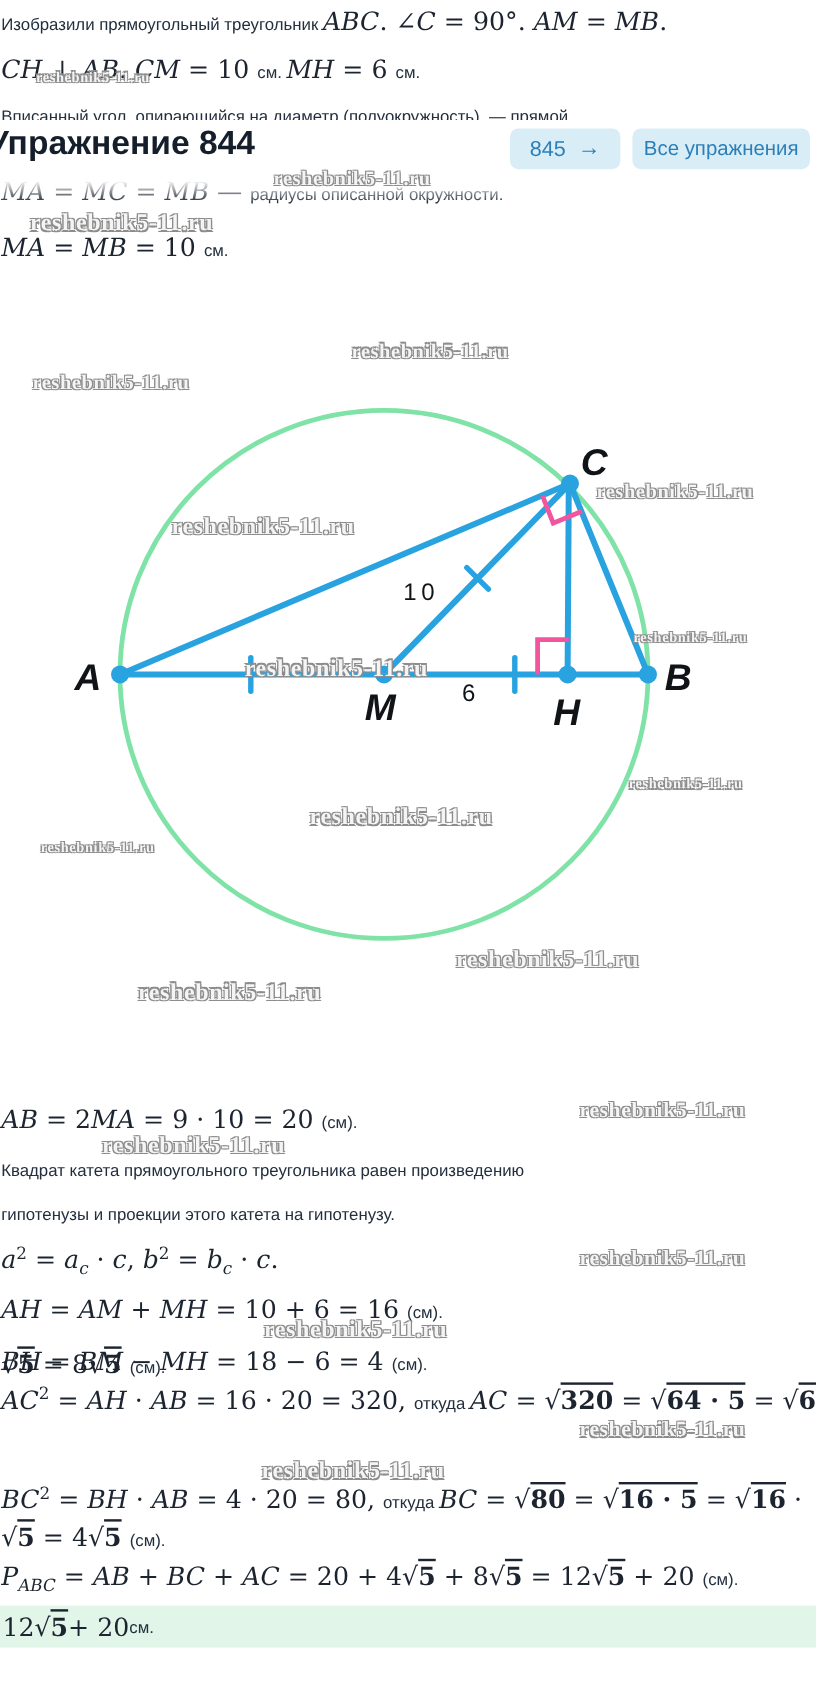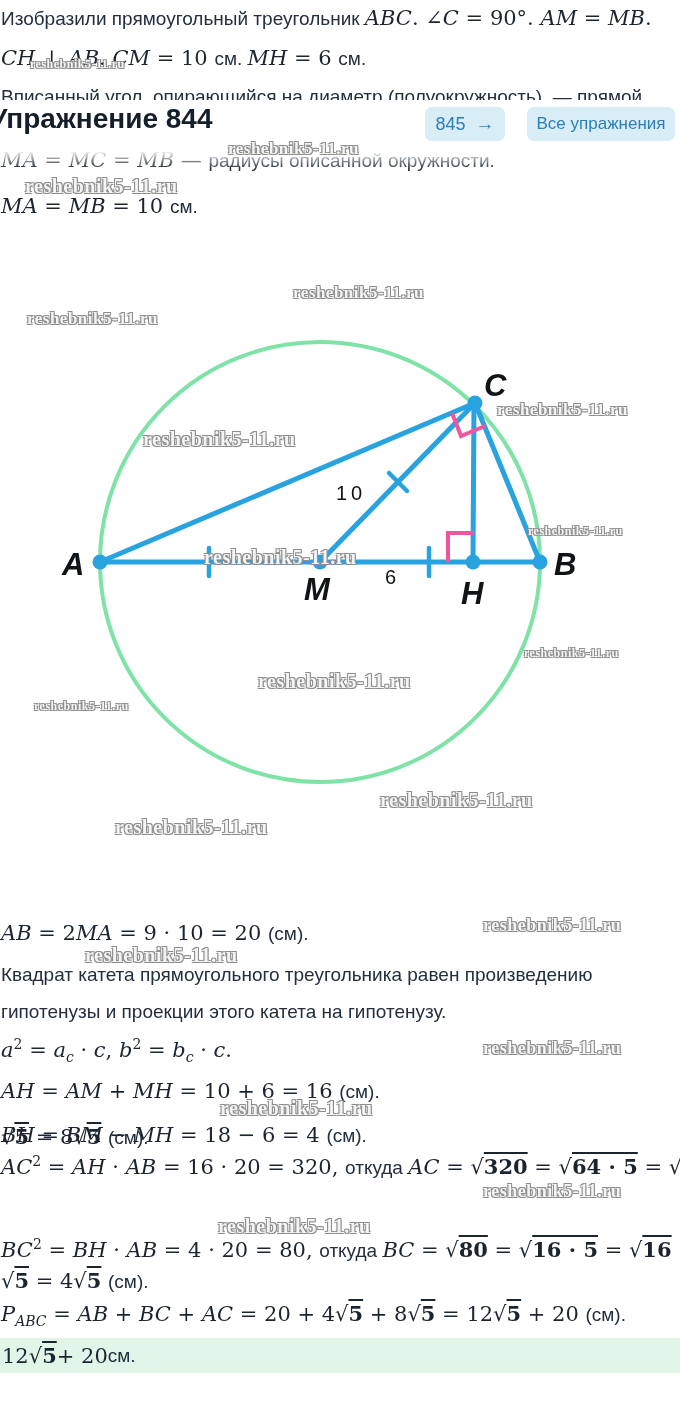--- a/index.html
+++ b/index.html
@@ -6,28 +6,28 @@
   body{
     width:680px;height:1407px;position:relative;overflow:hidden;
     background:#ffffff;font-family:"Liberation Sans",sans-serif;color:var(--ink,#1d2736);
   }
   .line{position:absolute;left:1px;white-space:nowrap;font-size:19px;color:var(--ink,#232f3e);z-index:10;line-height:26px;}
   
   .rr,.ri,.rp,.rb,.rq{font-family:"DejaVu Serif","Liberation Serif",serif;font-size:21px;color:#1c2430;}
   .ri{font-style:italic;}
   .rp{font-size:14px;position:relative;top:-8px;}
   .rb{font-style:italic;font-size:14px;position:relative;top:5px;}
-  .rs{font-size:19px;}
+  .rs{font-size:14px;}
   .rq .rqi{text-decoration:overline;font-weight:bold;}
   
   .header{position:absolute;top:100px;left:0;width:680px;height:46px;background:#ffffff;z-index:30;}
   .header h1{position:absolute;left:-10px;top:3px;margin:0;font-size:28px;font-weight:bold;color:#141f2b;letter-spacing:0px;}
   .btn{position:absolute;top:7px;height:34px;border:none;background:var(--btnBg,#d9edf7);color:var(--accentText,#2b7fb8);
        border-radius:7px;font-size:17px;font-family:"Liberation Sans",sans-serif;display:flex;align-items:center;justify-content:center;cursor:pointer;z-index:35;}
-  .btn-next{left:425px;width:80px;gap:10px;font-size:18px;}
+  .btn-next{left:425px;width:92px;gap:10px;font-size:18px;}
   .btn-all{left:527px;width:148px;}
   .arrow{font-size:19px;}
   .fade{position:absolute;top:146px;left:0;width:680px;height:23px;z-index:40;
         background:linear-gradient(#ffffff 20%,rgba(255,255,255,0));pointer-events:none;}
   
   .wm{position:absolute;font-family:Liberation Serif, serif;font-weight:bold;white-space:nowrap;
       color:#f4f4f4;z-index:50;letter-spacing:0.5px;
       text-shadow:-1px -1px 0 #8d8d8d,1px -1px 0 #8d8d8d,-1px 1px 0 #8d8d8d,1px 1px 0 #8d8d8d;}
   
   .diagram{position:absolute;top:330px;left:0;z-index:10;}

